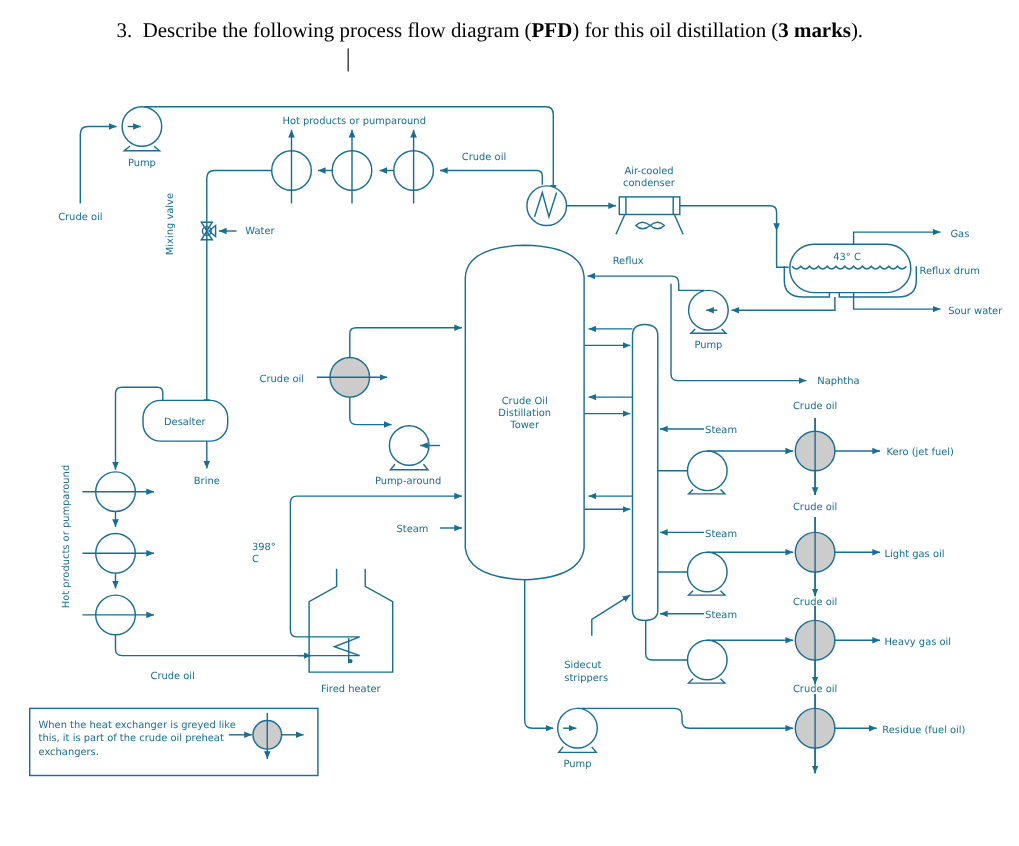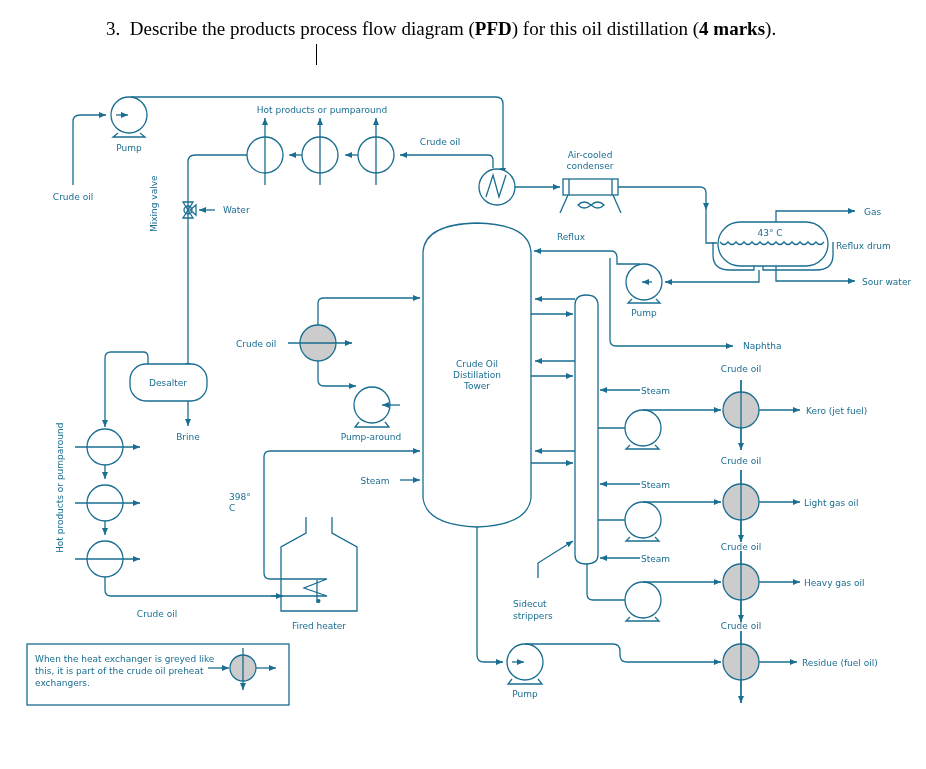--- a/index.html
+++ b/index.html
@@ -18,21 +18,21 @@
   .ln { stroke: #1a6e91; stroke-width: 1.3; fill: none; }
   .eq { stroke: #1a6e91; stroke-width: 1.3; fill: #fff; }
   .grey { stroke: #1a6e91; stroke-width: 1.3; fill: #cccccc; }
   .ah { fill: #1a6e91; stroke: none; }
 </style>
 </head>
 <body>
 
 <div class="question">
   <span>3.</span>&nbsp;
-  <span>Describe the products process flow diagram (</span><b>PFD</b><span>) for this oil distillation (</span><b>4 marks</b><span>).</span>
+  <span>Describe the following process flow diagram (</span><b>PFD</b><span>) for this oil distillation (</span><b>3 marks</b><span>).</span>
 </div>
 <div class="cursor"></div>
 
 <svg class="pfd" width="926" height="769" viewBox="0 0 926 769">
   <defs>
     <marker id="arr" markerWidth="8" markerHeight="8" refX="7" refY="4" orient="auto" markerUnits="userSpaceOnUse">
       <path d="M0,1 L7,4 L0,7 z" class="ah"></path>
     </marker>
   </defs>
 

